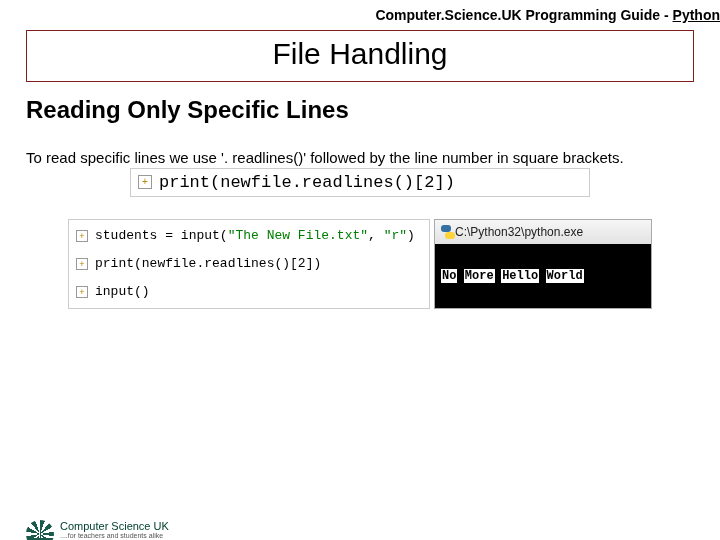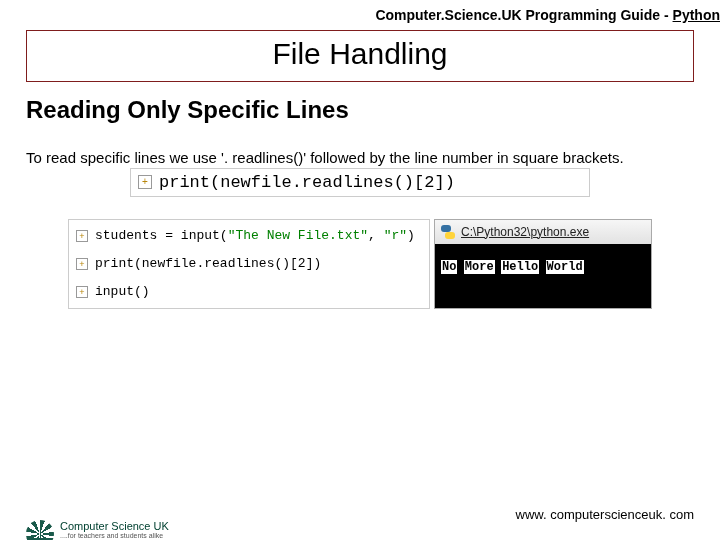--- a/index.html
+++ b/index.html
@@ -108,42 +108,40 @@
     border: 1px solid #aaa;
     display: flex;
     flex-direction: column;
   }
   .titlebar {
     height: 24px;
     background: linear-gradient(#f6f6f6, #e2e2e2);
     display: flex;
     align-items: center;
     padding: 0 6px;
-    gap: 6px;
     font-size: 12px;
     color: #222;
-    text-decoration: underline;
   }
   .py-icon {
     width: 14px;
     height: 14px;
     position: relative;
   }
   .py-icon::before, .py-icon::after {
     content: "";
     position: absolute;
     width: 10px; height: 7px;
     border-radius: 3px;
   }
   .py-icon::before { background:#3571a3; top:0; left:0; }
   .py-icon::after  { background:#ffd43b; bottom:0; right:0; }
   .console {
     flex: 1;
     background: #000;
-    padding: 12px 6px;
+    padding: 21px 6px;
   }
   .console-line {
     display: inline-block;
   }
   .console-line span {
     background: #fff;
     color: #000;
     font-family: "Courier New", monospace;
     font-size: 12px;
     font-weight: bold;
@@ -260,14 +258,13 @@
 </div>
 
 <div class="footer">
   <div class="logo">
     <div class="logo-mark"></div>
     <div class="logo-text">
       <div>Computer Science UK</div>
       <div class="tag">....for teachers and students alike</div>
     </div>
   </div>
-  <div class="footer-url">www. computerscienceuk. com</div>
 </div>
 
 </body></html>

